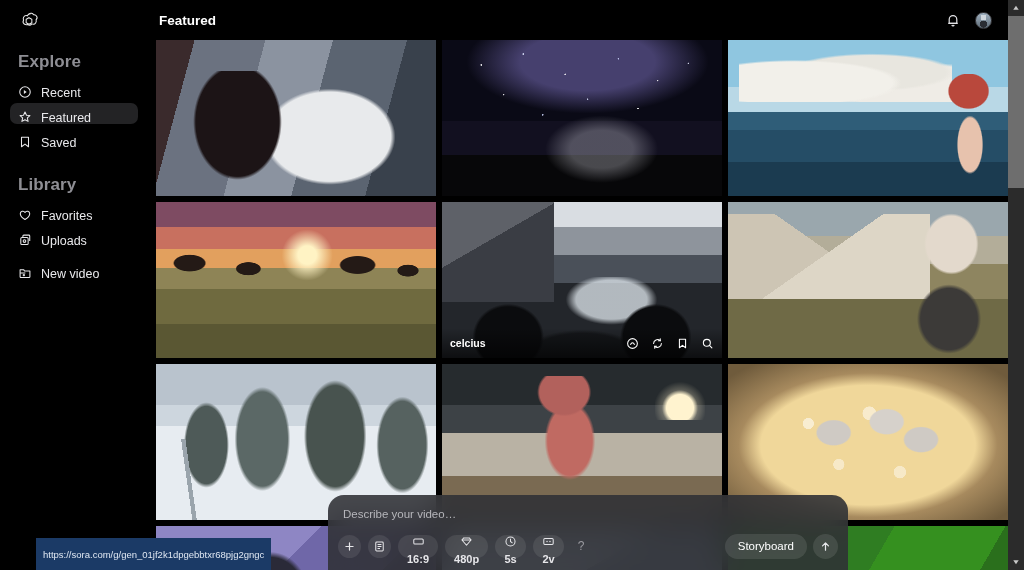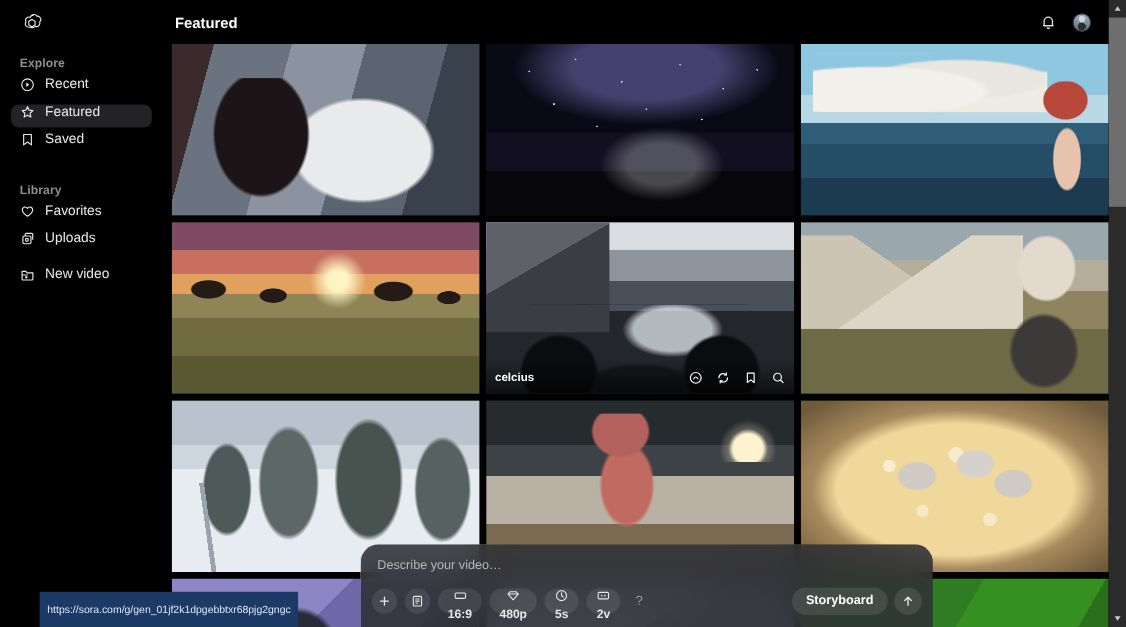--- a/index.html
+++ b/index.html
@@ -12,27 +12,27 @@
   }
 
   
   #sidebar {
     position:absolute; left:0; top:0; width:148px; height:570px;
     background:#000; padding:0 10px;
   }
   .logo-wrap { padding:10px 0 0 8px; }
   .logo { width:22px; height:22px; display:block; }
   .nav-group-title {
-    font-size:11px; color:#8e8e94; font-weight:600;
+    font-size:17px; color:#8e8e94; font-weight:600;
     padding:0 0 6px 8px; letter-spacing:.1px;
   }
   .group-explore { margin-top:20px; }
   .group-library { margin-top:26px; }
   .nav-item {
-    display:flex; align-items:flex-start; gap:9px;
+    display:flex; align-items:flex-end; gap:9px;
     height:21px; margin-bottom:4px;
     padding:0 8px; border-radius:7px;
     font-size:12.5px; color:#e9e9ec; cursor:pointer;
   }
   .nav-item.active { background:#232325; }
   .nav-item .ico { width:14px; height:14px; flex:0 0 14px; display:block; }
   .nav-item .ico svg { display:block; width:14px; height:14px; }
   .nav-item .lbl { line-height:1; white-space:nowrap; }
   .spacer-newfolder { height:8px; }
 
@@ -255,21 +255,21 @@
   .chip .ico { width:13px; height:13px; display:block; flex:0 0 13px; }
   .chip-help {
     width:20px; height:23px; display:flex; align-items:center; justify-content:center;
     font-size:12px; color:#9a9aa0; cursor:pointer; font-weight:400;
   }
   #composer-right { margin-left:auto; display:flex; align-items:center; gap:6px; }
   #storyboard-btn {
     height:25px; padding:0 13px; border-radius:13px;
     background:rgba(255,255,255,.10);
     display:flex; align-items:center;
-    font-size:11.5px; font-weight:700; color:#fff; cursor:pointer;
+    font-size:11.5px; font-weight:400; color:#fff; cursor:pointer;
   }
   #submit-btn {
     width:25px; height:25px; border-radius:50%;
     background:rgba(255,255,255,.10);
     display:flex; align-items:center; justify-content:center; cursor:pointer;
   }
   #submit-btn svg { width:13px; height:13px; display:block; }
 
   
   #scrollbar {

